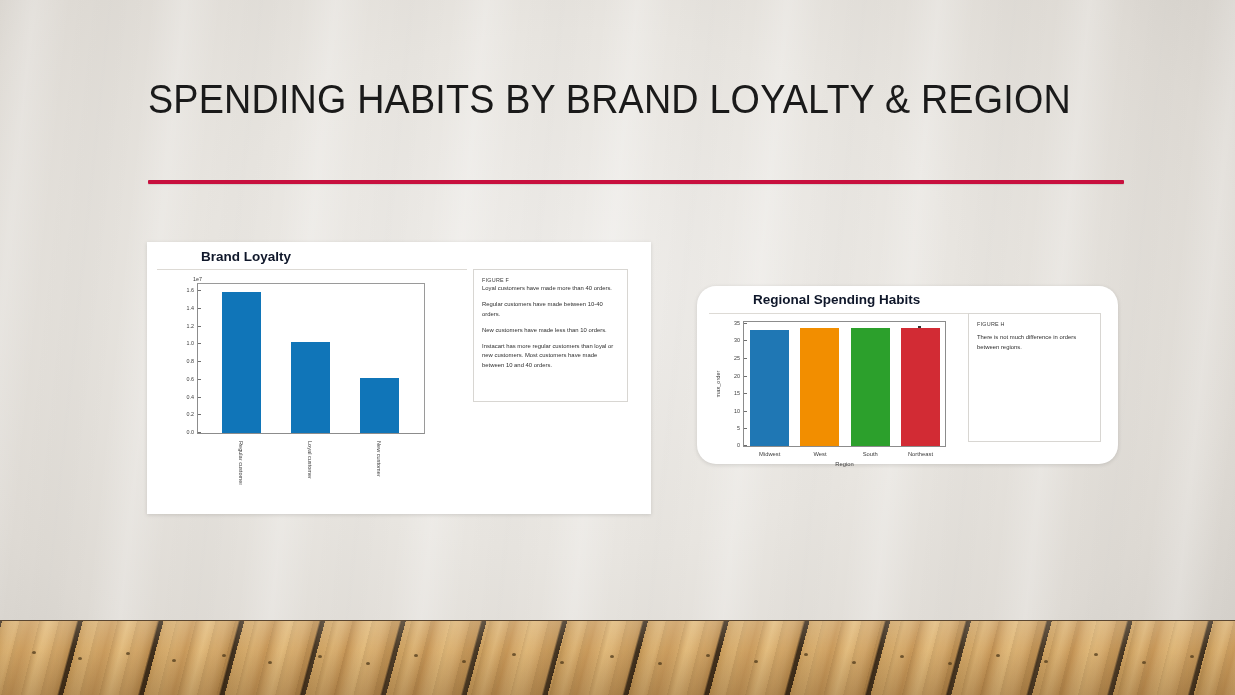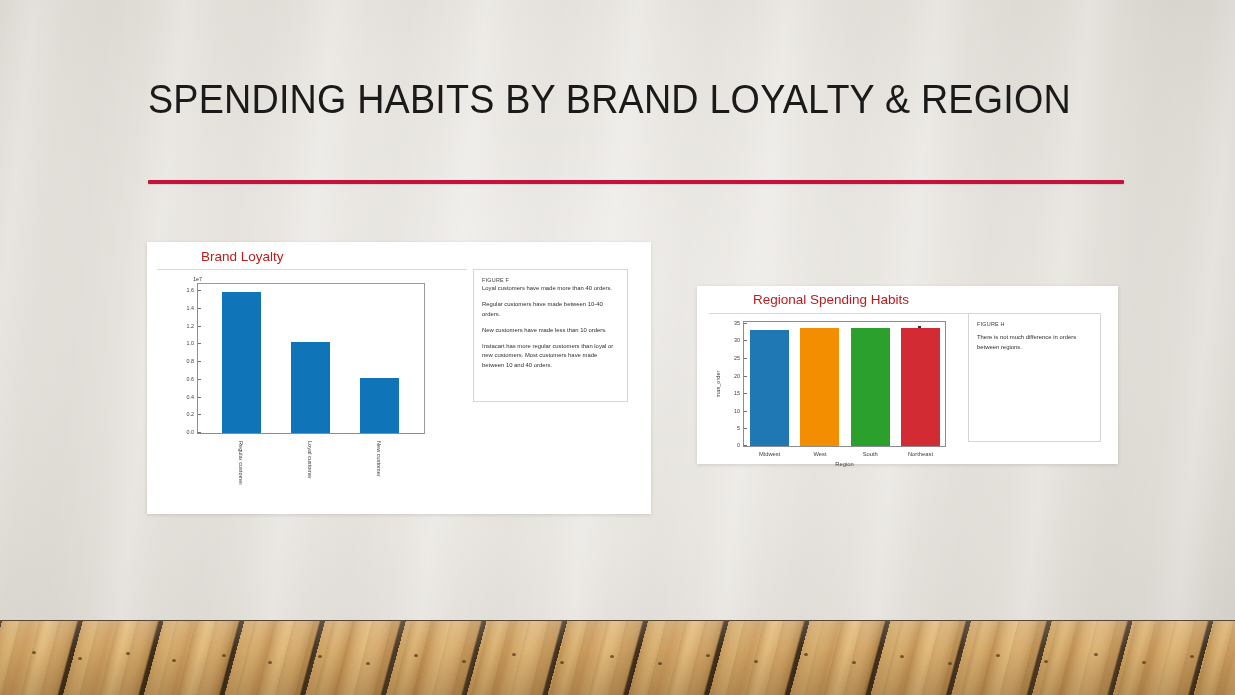--- a/index.html
+++ b/index.html
@@ -36,21 +36,21 @@
     position:absolute;left:148px;top:180px;width:976px;height:4px;
     background:#c8103e;border-radius:1px;
     box-shadow:0 1px 1px rgba(0,0,0,0.10);
   }
   
   .card{
     position:absolute;background:#ffffff;
     box-shadow:0 1px 4px rgba(0,0,0,0.13);
   }
   .card-title{
-    position:absolute;font-weight:normal;color:#b91c1c;
+    position:absolute;font-weight:bold;color:#0f172a;
     white-space:nowrap;
     padding-left:44px;
   }
   .card-title-rule{
     position:absolute;height:1px;background:#dddad5;
   }
   
   .note-box{
     position:absolute;border:1px solid #d8d6d2;background:#fff;
     box-sizing:border-box;
@@ -176,21 +176,21 @@
       <div class="note-inner">
         <div class="note-head">FIGURE F</div>
         <p class="note-p">Loyal customers have made more than 40 orders.</p>
         <p class="note-p">Regular customers have made between 10-40 orders.</p>
         <p class="note-p">New customers have made less than 10 orders.</p>
         <p class="note-p">Instacart has more regular customers than loyal or new customers.  Most customers have made between 10 and 40 orders.</p>
       </div>
     </div>
   </div>
 
-  <div class="card" style="left:697px;top:286px;width:421px;height:178px;">
+  <div class="card" style="left:697px;top:286px;width:421px;height:178px;border-radius:19px;">
 
     <div class="card-title" style="left:12px;top:6px;font-size:13.5px;">Regional Spending Habits</div>
     <div class="card-title-rule" style="left:12px;top:27px;width:268px;"></div>
 
     <div class="plot" style="left:0;top:0;width:270px;height:178px;">
 
       <div class="axis-label-y" style="left:-4px;top:95px;width:50px;text-align:center;">max_order</div>
 
       <div class="axes framed" style="left:46px;top:35px;width:203px;height:126px;">
 

